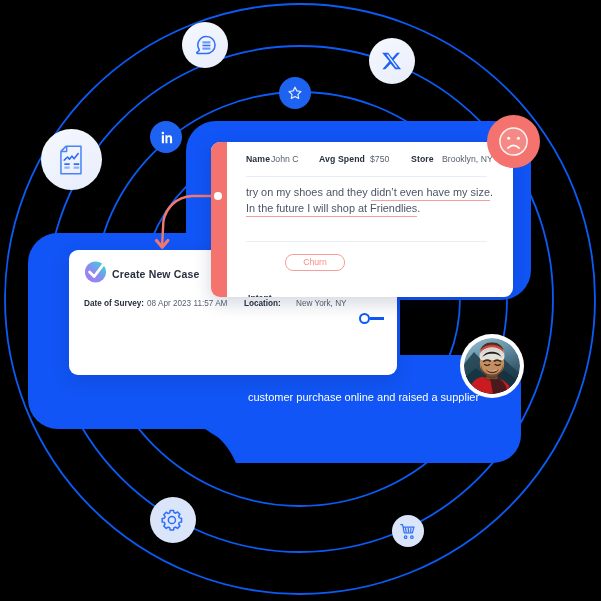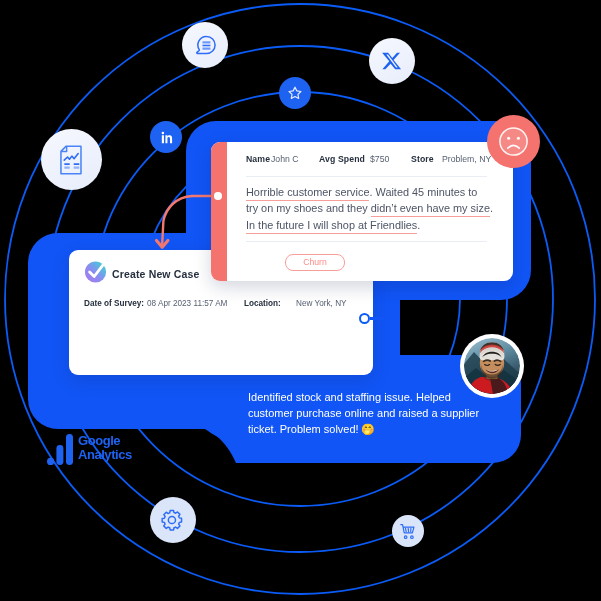--- a/index.html
+++ b/index.html
@@ -4,42 +4,42 @@
 <style>
   html,body{margin:0;padding:0;background:#000;}
   body{width:601px;height:601px;overflow:hidden;font-family:"Liberation Sans",sans-serif;}
   #stage{position:relative;width:601px;height:601px;background:#000;overflow:hidden;}
   #orbits{position:absolute;left:0;top:0;width:601px;height:601px;}
 
   
   #blue-shape{position:absolute;left:0;top:0;width:601px;height:601px;}
 
   
-  #review-card{position:absolute;left:211px;top:142px;width:302px;height:139px;border-radius:9px;background:#fff;overflow:hidden;
+  #review-card{position:absolute;left:211px;top:142px;width:302px;height:155px;border-radius:9px;background:#fff;overflow:hidden;
       box-shadow:0 6px 18px rgba(10,30,80,.18);}
   #review-strip{position:absolute;left:0;top:0;width:16px;height:100%;background:#f4736f;}
   #review-dot{position:absolute;left:214.3px;top:192.3px;width:7.4px;height:7.4px;border-radius:50%;background:#fff;}
   #review-body{position:absolute;left:35px;top:0;right:0;bottom:0;}
   .meta-row{position:absolute;left:0;top:12px;height:14px;font-size:8.7px;white-space:nowrap;}
   .meta-row span{position:absolute;top:0;}
   .meta-k{font-weight:bold;color:#27303f;letter-spacing:.1px;}
   .meta-v{color:#555f70;}
   .sep{position:absolute;left:0;width:241px;height:1px;background:#e9eef5;}
   #sep-top{top:34px;}
   #sep-bot{top:99px;}
   .quote{position:absolute;left:0;top:42px;width:260px;font-size:10.9px;color:#4d5566;line-height:16.3px;}
   .qline{white-space:nowrap;}
   .u{border-bottom:1.4px solid #f79e9b;padding-bottom:2px;}
   #intent-label{position:absolute;left:2px;top:115px;font-weight:bold;color:#27303f;font-size:8.7px;margin-top:36px;}
   .chip{position:absolute;left:39px;top:112px;border:1px solid #f79e9b;color:#fb8d8a;border-radius:8px;
      font-size:8.7px;padding:0;width:58px;height:15px;line-height:15px;text-align:center;}
 
   
   #case-card{position:absolute;left:69px;top:250px;width:304px;height:125px;border-radius:9px;background:#fff;
-     box-shadow:0 6px 18px rgba(10,30,80,.16);}
+     box-shadow:0 6px 18px rgba(10,30,80,.16);padding-left:24px;}
   #case-head{position:absolute;left:15px;top:9px;display:flex;align-items:center;}
   #case-title{font-size:10.5px;font-weight:bold;color:#27303f;margin-left:3px;letter-spacing:.15px;}
   #case-meta{position:absolute;left:15px;top:49px;height:12px;font-size:8.2px;white-space:nowrap;}
   #case-meta span{position:absolute;top:0;}
   .ck{font-weight:bold;color:#27303f;}
   .cv{color:#555f70;}
   #arrow{position:absolute;left:0;top:0;width:601px;height:601px;}
   #note-box{position:absolute;left:13px;top:75px;width:280px;height:47px;border:1px solid #eaeef6;border-radius:6px;
      font-size:10.5px;color:#8d96a6;line-height:15px;padding:11px 13px;box-sizing:border-box;}
   #case-node{position:absolute;left:359px;top:313px;width:11px;height:11px;border-radius:50%;
@@ -132,39 +132,36 @@
 
   <div id="review-card">
     <div id="review-strip"></div>
     <div id="review-body">
       <div class="meta-row">
         <span class="meta-k" style="left:0px">Name</span>
         <span class="meta-v" style="left:25px">John C</span>
         <span class="meta-k" style="left:73px">Avg Spend</span>
         <span class="meta-v" style="left:124px">$750</span>
         <span class="meta-k" style="left:165px">Store</span>
-        <span class="meta-v" style="left:196px">Problem, NY</span>
+        <span class="meta-v" style="left:196px">Brooklyn, NY</span>
       </div>
       <div class="sep" id="sep-top"></div>
       <div class="quote" id="review-quote">
-          <div class="qline"><span class="u">Horrible customer service</span><span>. Waited 45 minutes to</span></div>
           <div class="qline"><span>try on my shoes and they </span><span class="u">didn’t even have my size</span><span>.</span></div>
           <div class="qline"><span class="u">In the future I will shop at Friendlies</span><span>.</span></div>
         </div>
       <div class="sep" id="sep-bot"></div>
       <span id="intent-label">Intent</span>
       <span class="chip">Churn</span>
     </div>
   </div>
   <div id="review-dot"></div>
 
   <div id="chat-text">
-      <div>Identified stock and staffing issue. Helped</div>
       <div>customer purchase online and raised a supplier</div>
-      <div>ticket. Problem solved! 🤭</div>
     </div>
 
   <div id="avatar">
     <svg width="56" height="56" viewBox="0 0 56 56">
       <defs>
         <clipPath id="avclip">
             <circle cx="28" cy="28" r="28"></circle>
           </clipPath>
         <linearGradient id="avbg" x1="0" y1="0" x2="0.4" y2="1">
           <stop offset="0" stop-color="#9fc3d4"></stop>
@@ -236,31 +233,20 @@
       <path d="M7.7 20.3h4.4M15.4 20.3h4.6" stroke="#8fb2fb" stroke-width="1.7"></path>
     </svg>
   </div>
 
   <div class="icon-circle blue" style="left:150px;top:121px;width:32px;height:32px">
     <svg width="17" height="17" viewBox="0 0 24 24">
       <path d="M5.4 8.9h3v11.3h-3V8.9Zm1.5-5.1a1.8 1.8 0 1 1 0 3.6 1.8 1.8 0 0 1 0-3.6ZM10.5 8.9h2.9v1.55h.05c.4-.76 1.4-1.56 2.85-1.56 3.05 0 3.6 2 3.6 4.6v6.71h-3V14.1c0-1.2-.02-2.74-1.67-2.74-1.67 0-1.93 1.3-1.93 2.65v6.19h-2.8V8.9Z" fill="#ffffff"></path>
     </svg>
   </div>
 
-  <div id="ga-logo">
-    <svg width="30" height="34" viewBox="0 0 30 34">
-      <g fill="#1e62f2">
-        <rect x="19" y="0" width="7" height="31" rx="3.4"></rect>
-        <rect x="9.4" y="11" width="7" height="20" rx="3.4"></rect>
-        <circle cx="3.6" cy="27.4" r="3.6"></circle>
-      </g>
-    </svg>
-    <span id="ga-t1">Google</span>
-    <span id="ga-t2">Analytics</span>
-  </div>
 
   <div class="icon-circle tint" style="left:150px;top:497px;width:46px;height:46px">
     <svg width="26" height="26" viewBox="0 0 24 24" fill="none" stroke="#2d6cf6" stroke-width="1.35" stroke-linejoin="round">
       <path d="M19.9 13.6v-3.2l-2.1-.35a6 6 0 0 0-.63-1.52l1.24-1.73-2.27-2.27-1.73 1.24a6 6 0 0 0-1.52-.63L12.55 3.3H9.35L9 5.4a6 6 0 0 0-1.52.63L5.75 4.79 3.48 7.06l1.24 1.73a6 6 0 0 0-.63 1.52L2 10.66v3.2l2.09.35a6 6 0 0 0 .63 1.52l-1.24 1.73 2.27 2.27 1.73-1.24a6 6 0 0 0 1.52.63l.35 2.09h3.2l.35-2.09a6 6 0 0 0 1.52-.63l1.73 1.24 2.27-2.27-1.24-1.73a6 6 0 0 0 .63-1.52l2.09-.35Z"></path>
       <circle cx="11" cy="12" r="3.3"></circle>
     </svg>
   </div>
 
 
   <div class="icon-circle tint" style="left:392px;top:515px;width:32px;height:32px">

